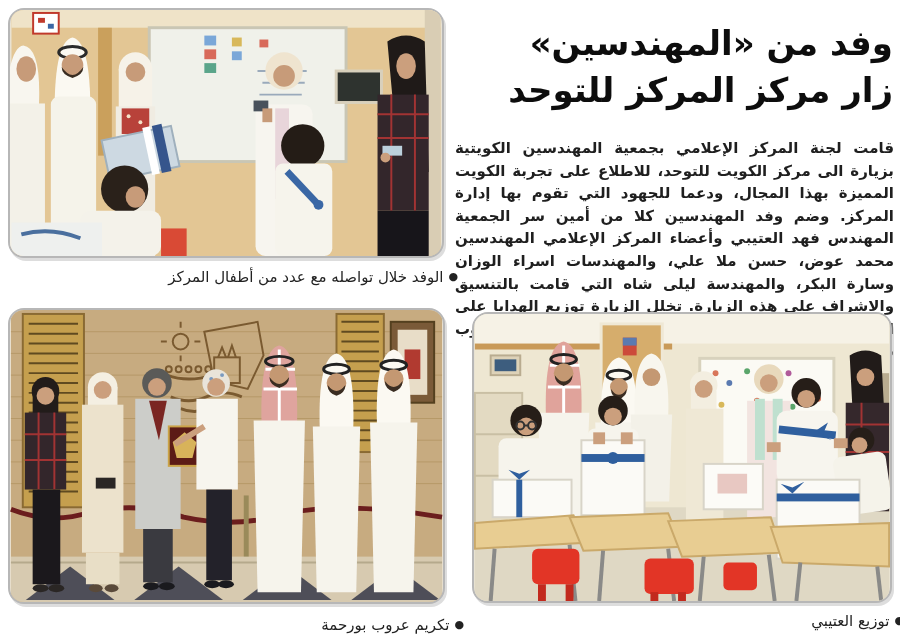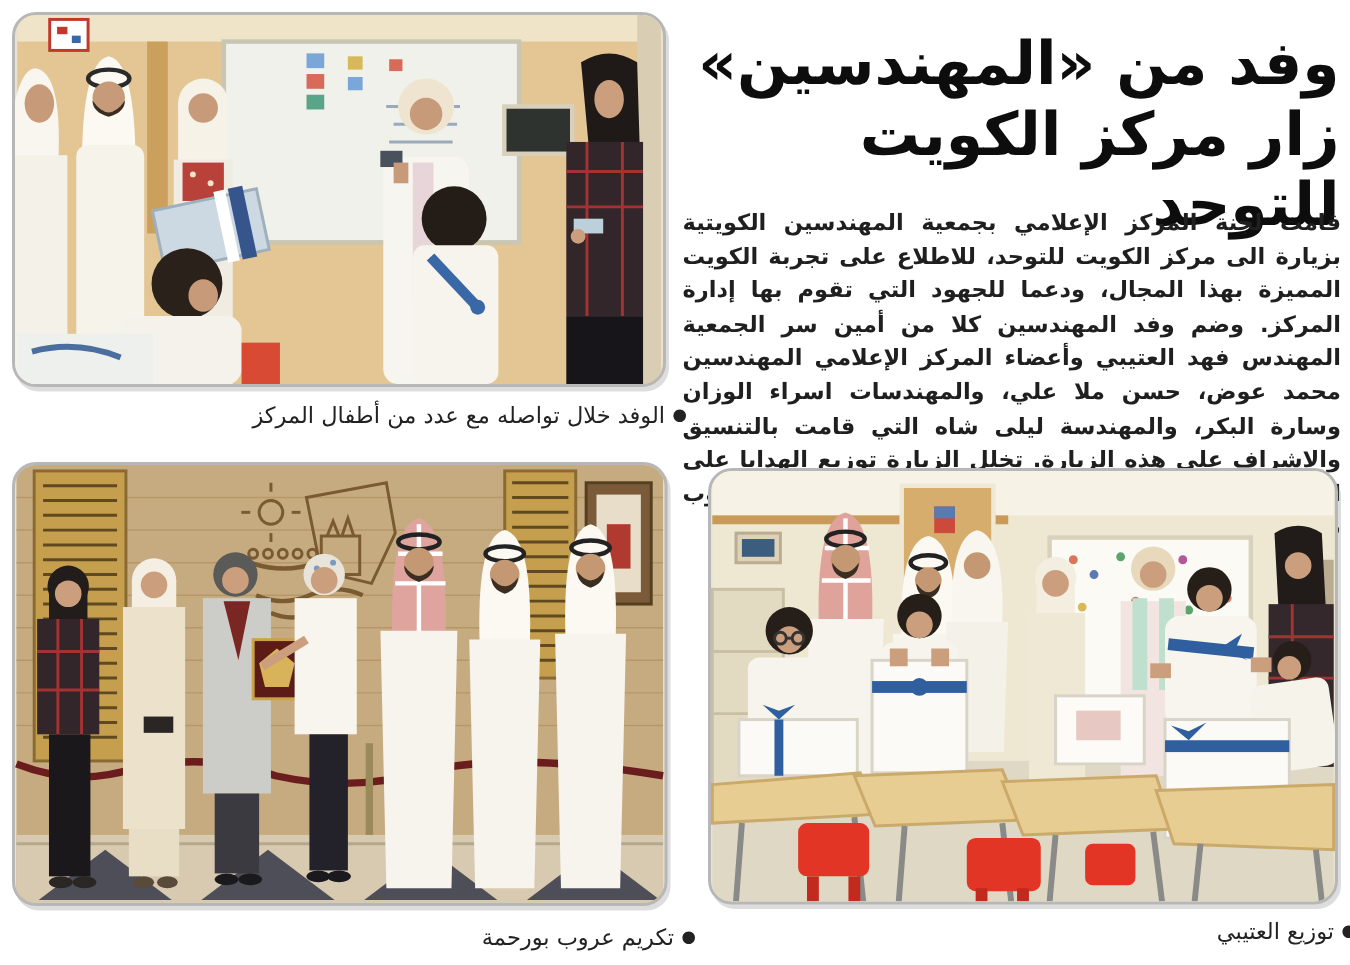--- a/index.html
+++ b/index.html
@@ -19,21 +19,21 @@
     position:absolute;direction:rtl;text-align:right;
     font-size:15px;font-weight:normal;color:#222222;white-space:nowrap;
   }
   #caption-top-left{left:8px;top:268px;width:437px;padding-left:13px;}
   #caption-bottom-left{left:8px;top:616px;width:437px;padding-left:19px;}
   #caption-bottom-right{left:472px;top:612px;width:420px;padding-left:12px;}
   .bullet{font-size:11px;vertical-align:2px;margin-inline-end:5px;}
   #headline{
     position:absolute;left:450px;top:20px;width:443px;
     direction:rtl;text-align:right;color:#0d0d0d;
-    font-size:40px;line-height:47px;font-weight:bold;letter-spacing:0;
+    font-size:34px;line-height:47px;font-weight:bold;letter-spacing:0;
   }
   #body-text{
     position:absolute;left:455px;top:137px;width:439px;height:165px;
     direction:rtl;text-align:justify;color:#1f1f1f;
     font-size:15px;line-height:22.6px;font-weight:bold;
   }
 </style>
 </head>
 <body>
 
@@ -138,21 +138,21 @@
       </g>
     </svg>
   </div>
 
   <div class="caption" id="caption-top-left">
     <span class="bullet">●</span><span>الوفد خلال تواصله مع عدد من أطفال المركز</span>
   </div>
 
   <div id="headline">
     <div>وفد من «المهندسين»</div>
-    <div>زار مركز الكويت للتوحد</div>
+    <div>زار مركز المركز للتوحد</div>
   </div>
 
   <div id="body-text">قامت لجنة المركز الإعلامي بجمعية المهندسين الكويتية بزيارة الى مركز الكويت للتوحد، للاطلاع على تجربة الكويت المميزة بهذا المجال، ودعما للجهود التي تقوم بها إدارة المركز. وضم وفد المهندسين كلا من أمين سر الجمعية المهندس فهد العتيبي وأعضاء المركز الإعلامي المهندسين محمد عوض، حسن ملا علي، والمهندسات اسراء الوزان وسارة البكر، والمهندسة ليلى شاه التي قامت بالتنسيق والاشراف على هذه الزيارة. تخلل الزيارة توزيع الهدايا على الأطفال الموجودين في المركز وتكريم مديرة المركز عروب بورحمة.</div>
 
   <div class="photo" id="photo-bottom-left">
     <svg viewBox="0 0 437 296" width="433" height="292">
       <rect x="0" y="0" width="437" height="296" fill="#c7ab80"></rect>
       <g stroke="#b69868" stroke-width="1">
         <line x1="0" y1="22" x2="437" y2="22"></line>
           <line x1="0" y1="44" x2="437" y2="44"></line>

